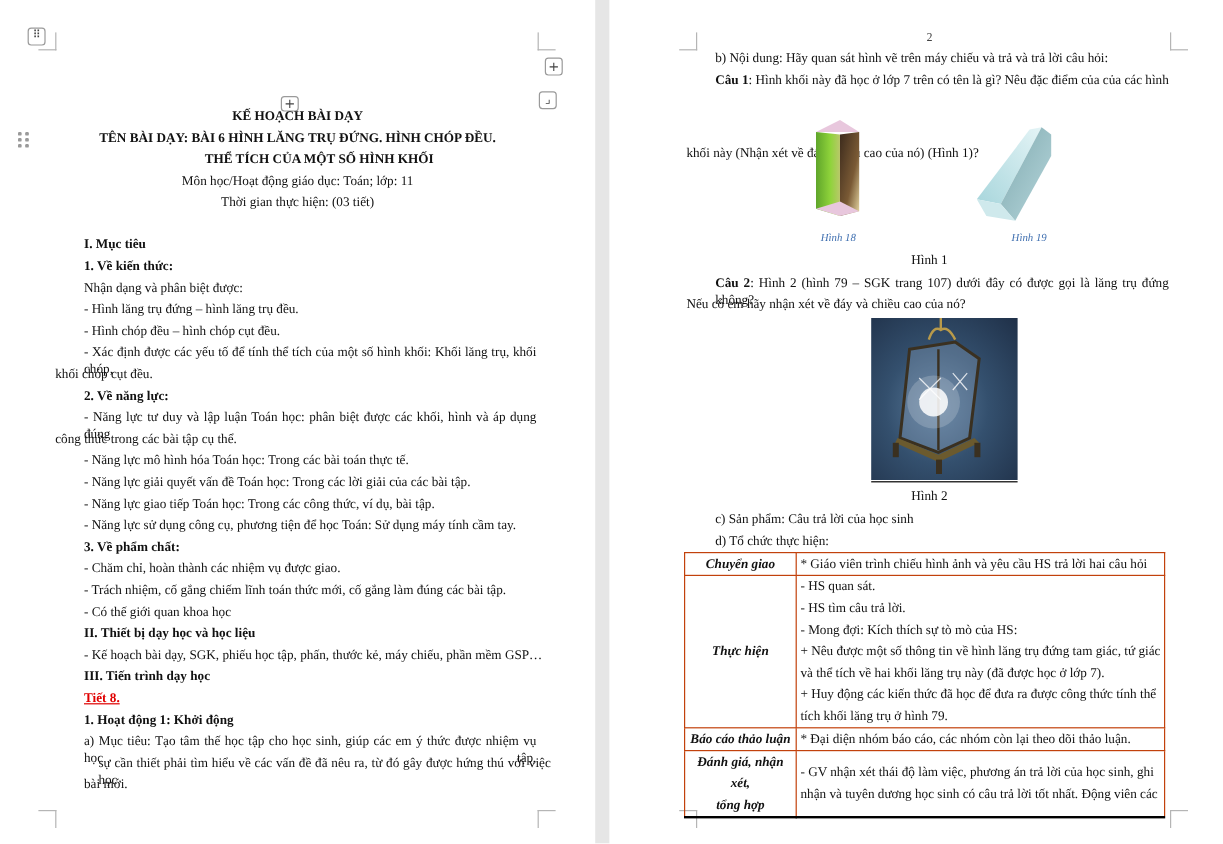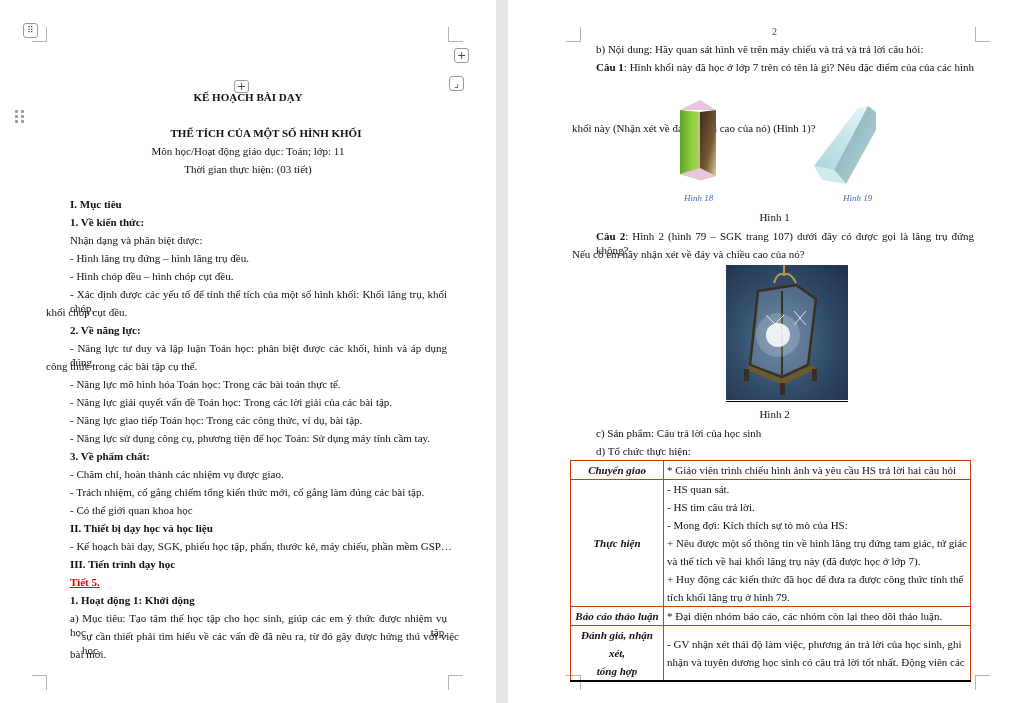--- a/index.html
+++ b/index.html
@@ -53,20 +53,21 @@
   <div class="drag-dots" style="left:15px;top:110px;">
     <i style="left:0;top:0"></i>
       <i style="left:6px;top:0"></i>
     <i style="left:0;top:5px"></i>
       <i style="left:6px;top:5px"></i>
     <i style="left:0;top:10px"></i>
       <i style="left:6px;top:10px"></i>
   </div>
 
   <div class="t b c" style="left:0;width:496px;top:90px;">KẾ HOẠCH BÀI DẠY</div>
+  <div class="t b c" style="left:0;width:496px;top:108px;">TÊN BÀI DẠY: BÀI 6 HÌNH LĂNG TRỤ ĐỨNG. HÌNH CHÓP ĐỀU.</div>
   <div class="t b c" style="left:0;width:496px;top:126px;padding-left:36px;">THỂ TÍCH CỦA MỘT SỐ HÌNH KHỐI</div>
   <div class="t c" style="left:0;width:496px;top:144px;">Môn học/Hoạt động giáo dục: Toán; lớp: 11</div>
   <div class="t c" style="left:0;width:496px;top:162px;">Thời gian thực hiện: (03  tiết)</div>
 
   <div class="t b" style="left:70px;top:197px;">I. Mục tiêu</div>
   <div class="t b" style="left:70px;top:215px;">1. Về kiến thức:</div>
   <div class="t" style="left:70px;top:233px;">Nhận dạng và phân biệt được:</div>
   <div class="t" style="left:70px;top:251px;">- Hình lăng trụ đứng – hình lăng trụ đều.</div>
   <div class="t" style="left:70px;top:269px;">- Hình chóp đều – hình chóp cụt đều.</div>
   <div class="t just" style="left:70px;width:377px;top:287px;">- Xác định được các yếu tố để tính thể tích của một số hình khối: Khối lăng trụ, khối chóp,</div>
@@ -75,27 +76,27 @@
   <div class="t b" style="left:70px;top:323px;">2. Về năng lực:</div>
   <div class="t just" style="left:70px;width:377px;top:341px;">- Năng lực tư duy và lập luận Toán học: phân biệt được các khối, hình và áp dụng đúng</div>
   <div class="t" style="left:46px;top:359px;">công thức trong các bài tập cụ thể.</div>
   <div class="t" style="left:70px;top:377px;">- Năng lực mô hình hóa Toán học: Trong các bài toán thực tế.</div>
   <div class="t" style="left:70px;top:395px;">- Năng lực giải quyết vấn đề Toán học: Trong các lời giải của các bài tập.</div>
   <div class="t" style="left:70px;top:413px;">- Năng lực giao tiếp Toán học: Trong các công thức, ví dụ, bài tập.</div>
   <div class="t" style="left:70px;top:431px;">- Năng lực sử dụng công cụ, phương tiện để học Toán: Sử dụng máy tính cầm tay.</div>
 
   <div class="t b" style="left:70px;top:449px;">3. Về phẩm chất:</div>
   <div class="t" style="left:70px;top:467px;">- Chăm chỉ, hoàn thành các nhiệm vụ được giao.</div>
-  <div class="t" style="left:70px;top:485px;">- Trách nhiệm, cố gắng chiếm tổng kiến thức mới, cố gắng làm đúng các bài tập.</div>
+  <div class="t" style="left:70px;top:485px;">- Trách nhiệm, cố gắng chiếm lĩnh toán thức mới, cố gắng làm đúng các bài tập.</div>
   <div class="t" style="left:70px;top:503px;">-  Có thế giới quan khoa học</div>
 
   <div class="t b" style="left:70px;top:521px;">II. Thiết bị dạy học và học liệu</div>
   <div class="t" style="left:70px;top:539px;">- Kế hoạch bài dạy, SGK, phiếu học tập, phấn, thước kẻ, máy chiếu, phần mềm GSP…</div>
   <div class="t b" style="left:70px;top:557px;">III. Tiến trình dạy học</div>
-  <div class="t red" style="left:70px;top:575px;">Tiết 5.</div>
+  <div class="t red" style="left:70px;top:575px;">Tiết 8.</div>
   <div class="t b" style="left:70px;top:593px;">1. Hoạt động 1: Khởi động</div>
   <div class="t just" style="left:70px;width:377px;top:611px;">a) Mục tiêu: Tạo tâm thế học tập cho học sinh, giúp các em ý thức được nhiệm vụ học tập,</div>
   <div class="t just" style="left:70px;width:377px;top:629px;margin-left:12px;">sự cần thiết phải tìm hiểu về các vấn đề đã nêu ra, từ đó gây được hứng thú với việc học</div>
   <div class="t" style="left:70px;top:647px;">bài mới.</div>
 </div>
 
 <div class="gap"></div>
 
 <div class="page" id="page2">
   <div class="corner c-tl" style="left:58px;top:27px;"></div>

